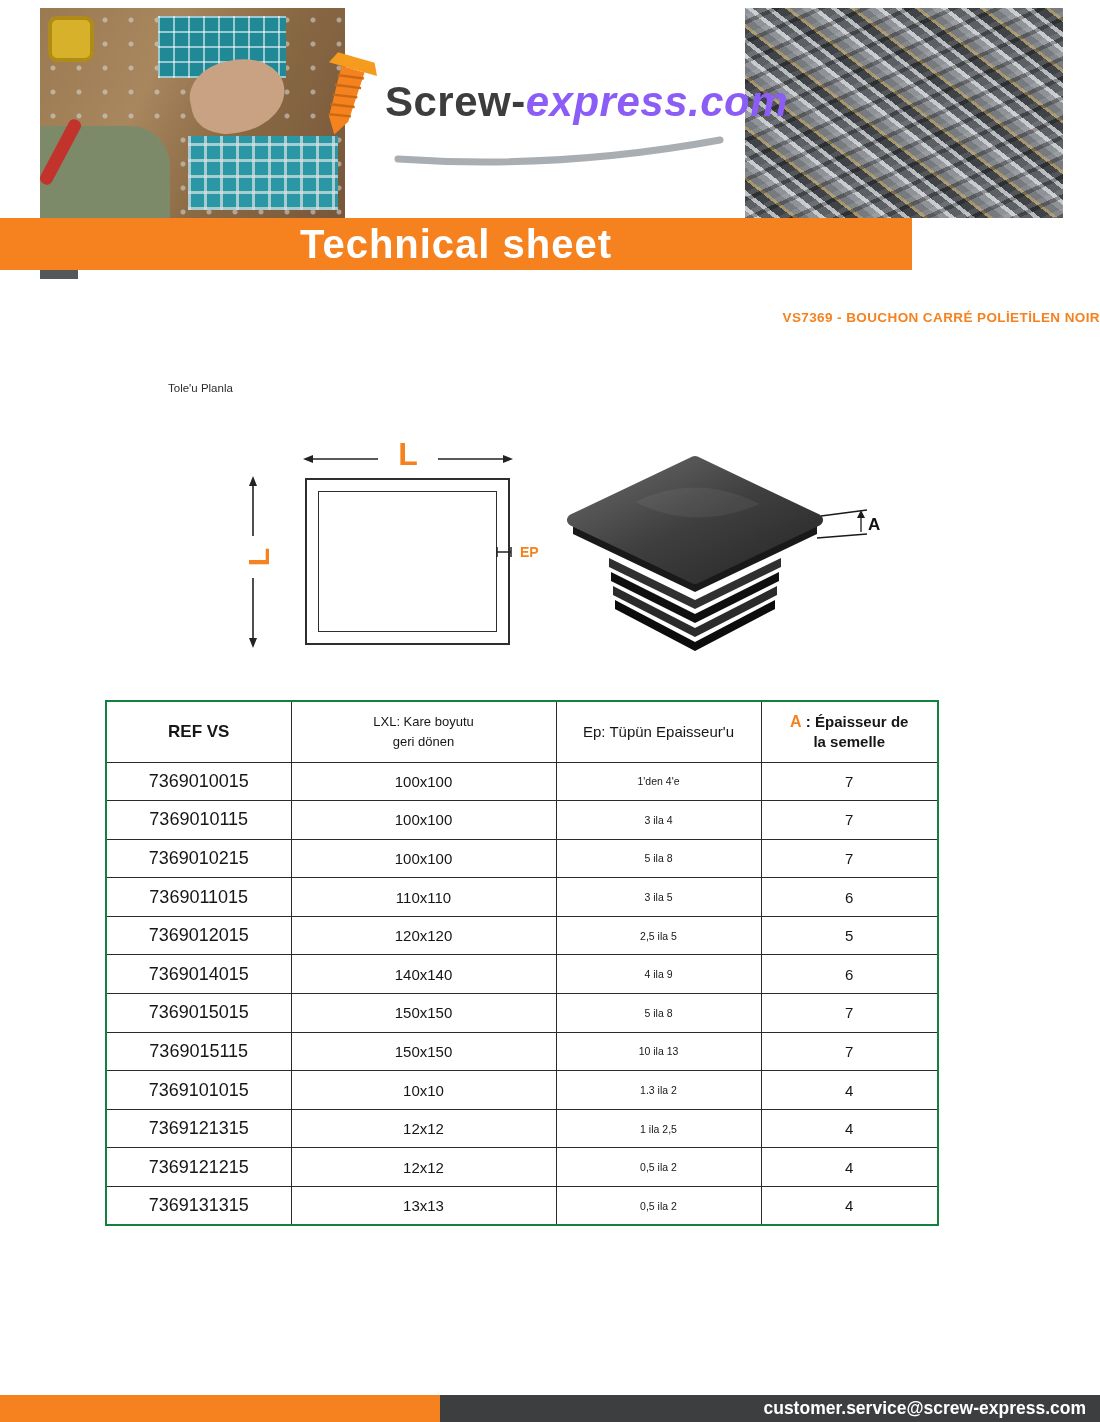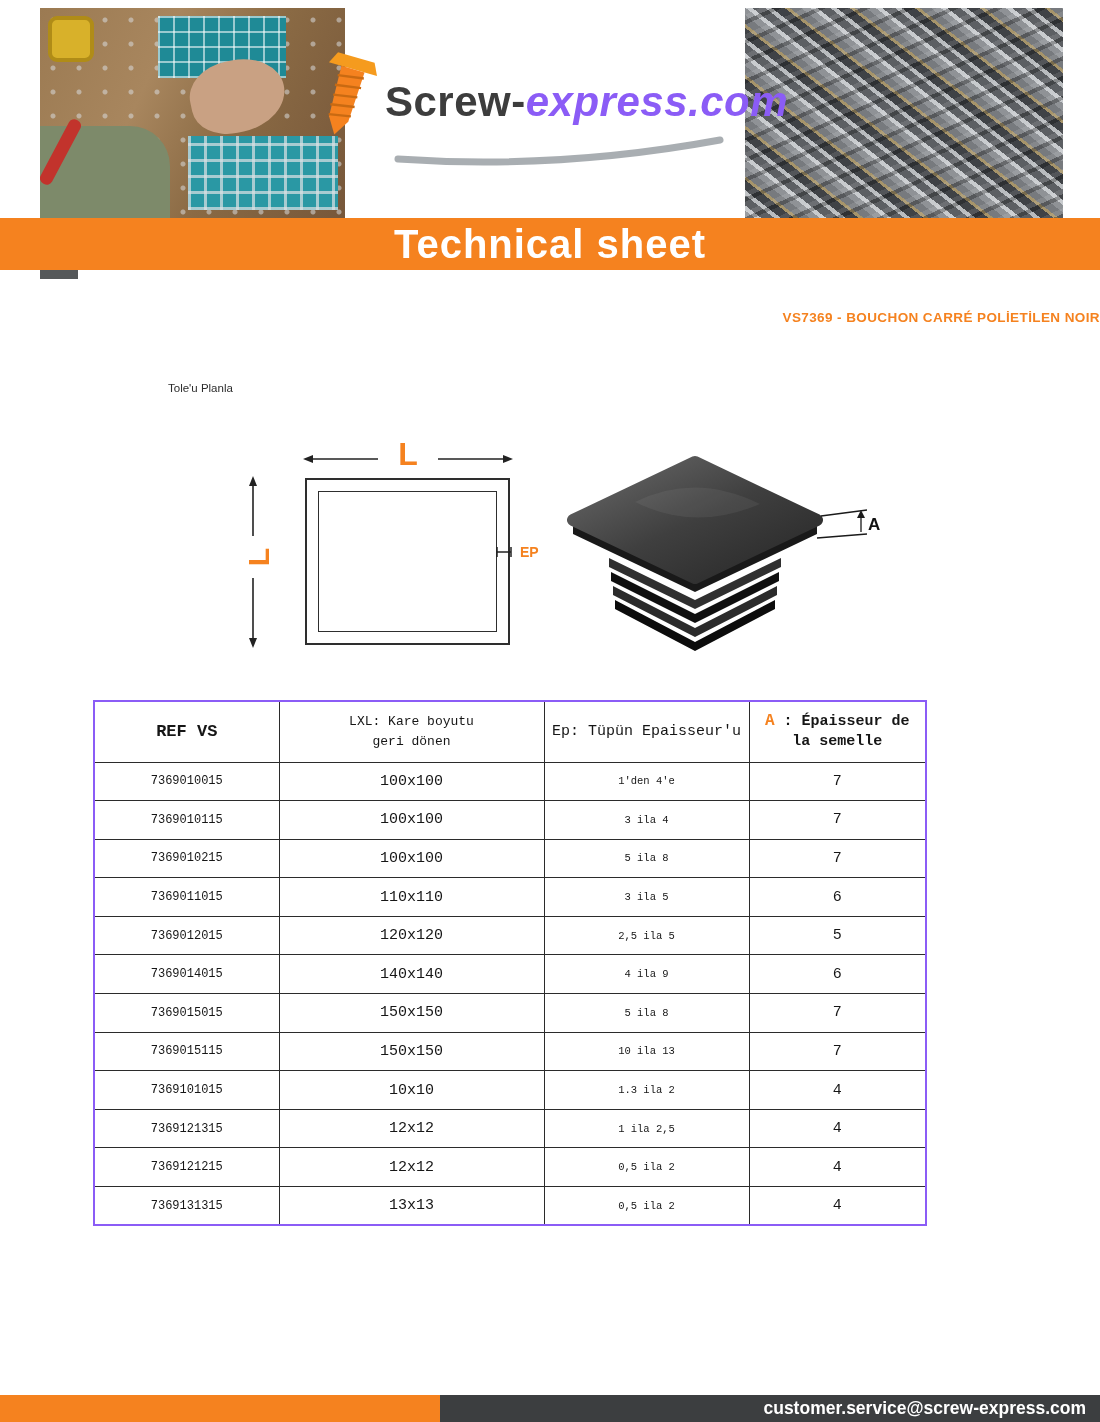--- a/index.html
+++ b/index.html
@@ -29,21 +29,21 @@
     background-image:radial-gradient(circle,#d8dadc 2px,transparent 3px); background-size:26px 24px; opacity:.55; }
 
   
   .screw-icon { position:absolute; left:316px; top:52px; transform:rotate(16deg); }
   .logo-text { position:absolute; left:385px; top:78px; font-size:42px; font-weight:bold; letter-spacing:.5px; white-space:nowrap; }
   .logo-part1 { color:#3d3d3d; }
   .logo-part2 { color:#8b5cf6; font-style:italic; }
   .logo-swoosh { position:absolute; left:392px; top:136px; }
 
   
-  .banner { position:absolute; left:0; top:218px; width:1100px; height:52px; background:#f5821f;
+  .banner { position:absolute; left:0; top:218px; width:912px; height:52px; background:#f5821f;
     display:flex; align-items:center; justify-content:center; }
   .banner-title { color:#ffffff; font-size:40px; font-weight:bold; letter-spacing:1px; }
   .banner-accent { position:absolute; left:40px; top:270px; width:38px; height:9px; background:#55585a; }
 
   
   .product-title { position:absolute; left:0; top:310px; width:1100px; text-align:right;
     color:#f5821f; font-size:13.5px; font-weight:bold; letter-spacing:.4px; }
   .plan-note { position:absolute; left:168px; top:382px; font-size:11.5px; color:#2c2c2c; }
 
   
@@ -54,32 +54,32 @@
   .label-l-top { position:absolute; left:378px; top:436px; width:60px; text-align:center;
     color:#f5821f; font-size:32px; font-weight:bold; background:#ffffff; line-height:1; padding:2px 0; }
   .label-l-left { position:absolute; left:238px; top:542px; width:42px; text-align:center;
     color:#f5821f; font-size:30px; font-weight:bold; background:#ffffff; line-height:1;
     transform:rotate(-90deg); }
   .ep-bracket { position:absolute; left:495px; top:546px; }
   .label-ep { position:absolute; left:520px; top:544px; color:#f5821f; font-size:14px; font-weight:bold; }
   .cap-svg { position:absolute; left:545px; top:430px; }
 
   
-  .spec-table { position:absolute; left:93px; top:700px; width:832px; border-collapse:collapse;
-    table-layout:fixed; border:2px solid #8b5cf6;font-family:Liberation Mono, monospace; }
+  .spec-table { position:absolute; left:105px; top:700px; width:832px; border-collapse:collapse;
+    table-layout:fixed; border:2px solid #15803d; }
   .spec-table th, .spec-table td { border:1.5px solid #2b2b2b; text-align:center; vertical-align:middle;
     color:#161616; padding:0 4px; }
   .spec-table thead th { height:61px; }
   .spec-table tbody td { height:38.6px; }
   th.col-ref { font-size:17px; font-weight:bold; }
   th.col-lxl { font-size:13px; font-weight:normal; line-height:1.55; }
   th.col-ep  { font-size:15px; font-weight:normal; }
   th.col-a   { font-size:15px; font-weight:bold; line-height:1.35; }
   th.col-a .a-prefix { color:#f5821f; font-size:16px; }
-  td.col-ref { font-size:12px; }
+  td.col-ref { font-size:18px; }
   td.col-lxl { font-size:15px; }
   td.col-ep  { font-size:10.5px;margin-left:16px; }
   td.col-a   { font-size:15px; }
 
   
   .footer { position:absolute; left:0; top:1395px; width:1100px; height:27px;padding-left:45px; }
   .footer-orange { position:absolute; left:0; top:0; width:440px; height:27px; background:#f5821f; }
   .footer-dark { position:absolute; left:440px; top:0; width:660px; height:27px; background:#3c3e40;
     display:flex; align-items:center; justify-content:flex-end; padding-right:14px; }
   .footer-email { color:#ffffff; font-weight:bold; font-size:17.5px; }

